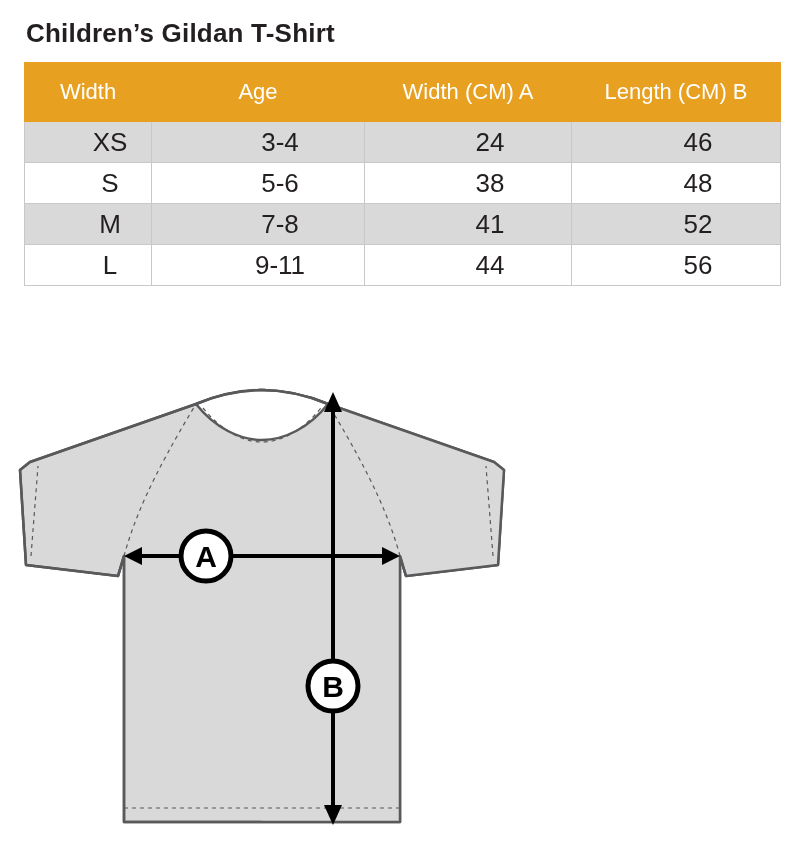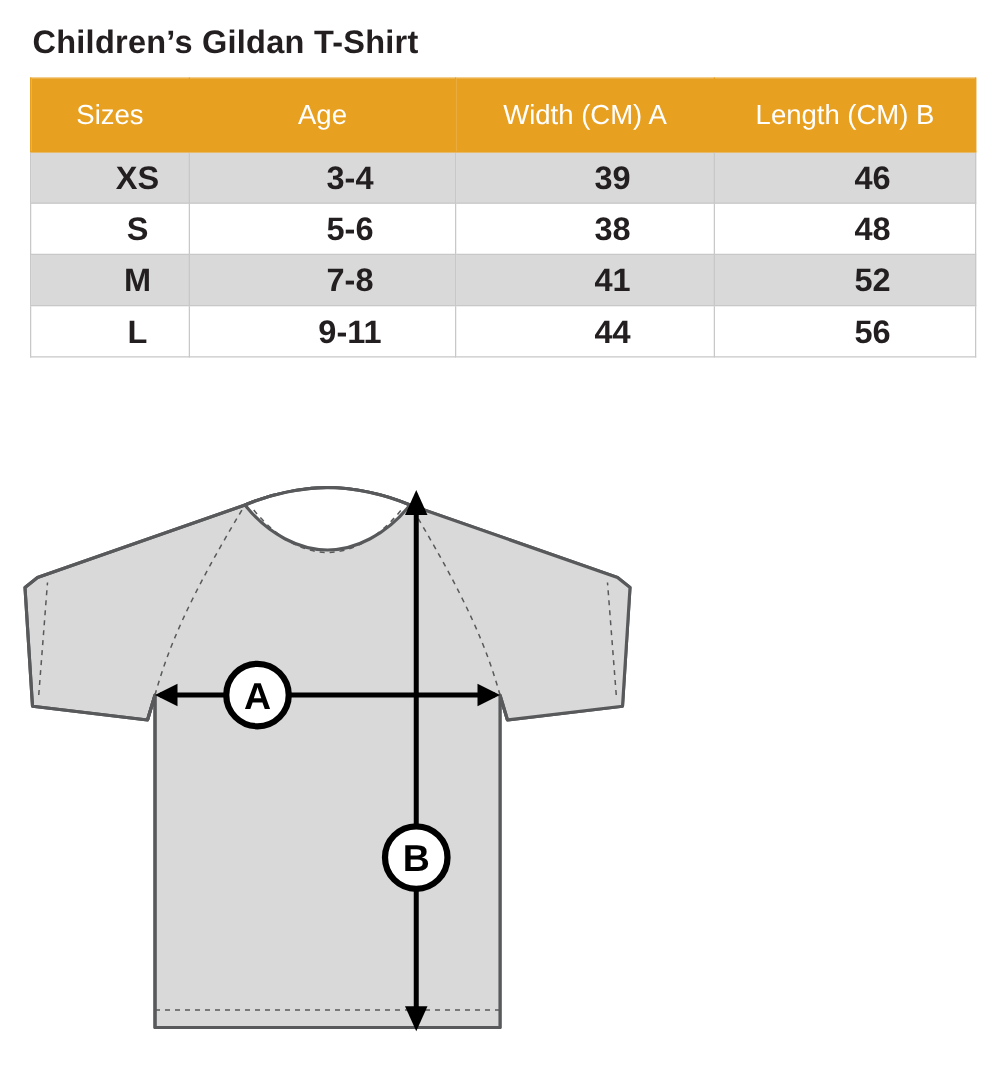--- a/index.html
+++ b/index.html
@@ -47,21 +47,21 @@
   table.size-table thead th {
     background: #e8a020;
     color: #ffffff;
     font-weight: normal;
     font-size: 22px;
     height: 58px;
     border-color: #e8a020;
   }
   table.size-table tbody td {
     font-size: 26px;
-    font-weight: bold;
+    font-weight: normal;
     height: 40px;
     color: #231f20;
     padding-left: 44px;
   }
   table.size-table tbody tr.odd td {
     background: #d9d9d9;
   }
   table.size-table tbody tr.even td {
     background: #ffffff;
   }
@@ -84,31 +84,31 @@
 </head>
 <body>
 
 <div class="page">
 
   <div class="title">Children’s Gildan T-Shirt</div>
 
   <table class="size-table">
     <thead>
       <tr>
-        <th class="col-sizes">Sizes</th>
+        <th class="col-sizes">Width</th>
         <th class="col-age">Age</th>
         <th class="col-width">Width (CM) A</th>
         <th class="col-length">Length  (CM) B</th>
       </tr>
     </thead>
     <tbody>
       <tr class="odd">
         <td>XS</td>
         <td>3-4</td>
-        <td>39</td>
+        <td>24</td>
         <td>46</td>
       </tr>
       <tr class="even">
         <td>S</td>
         <td>5-6</td>
         <td>38</td>
         <td>48</td>
       </tr>
       <tr class="odd">
         <td>M</td>

